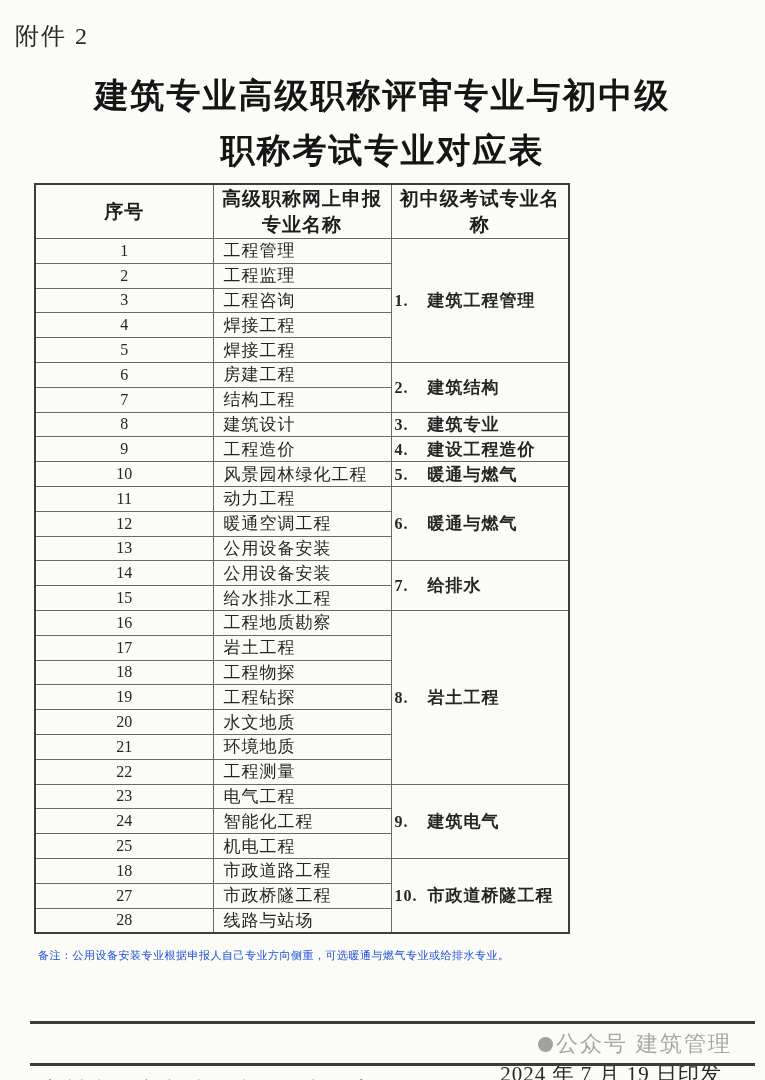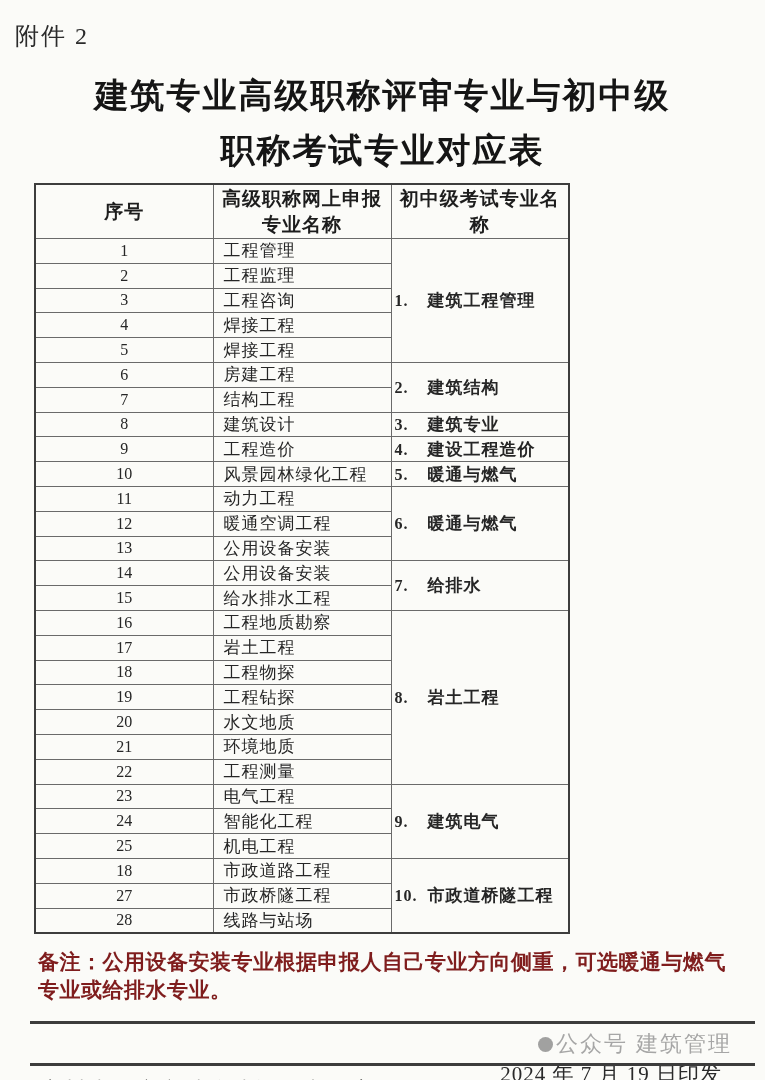--- a/index.html
+++ b/index.html
@@ -51,21 +51,21 @@
   }
   td.cell-group {
     font-size: 17px; vertical-align: middle; letter-spacing: 1px; font-weight: bold;
   }
   td.cell-group .gnum {
     display: inline-block; width: 36px; padding-left: 3px;
     font-size: 16px; box-sizing: border-box;
   }
   .note {
     position: absolute; left: 38px; top: 948px; width: 700px;
-    font-size: 21px; font-weight: bold; color: #7f1d1d;
+    font-size: 11px; font-weight: normal; color: #1d4ed8;
     letter-spacing: 0.5px;
   }
   .footer-line { position: absolute; left: 30px; width: 725px; height: 3px; background: #3c3c3c; }
   .footer-line.top { top: 1021px; }
   .footer-line.bottom { top: 1063px; }
   .footer-issuer {
     position: absolute; left: 40px; top: 1028px;
     font-size: 21px; letter-spacing: 3px; color: #2a2a2a; margin-top: 48px;
   }
   .footer-date {

